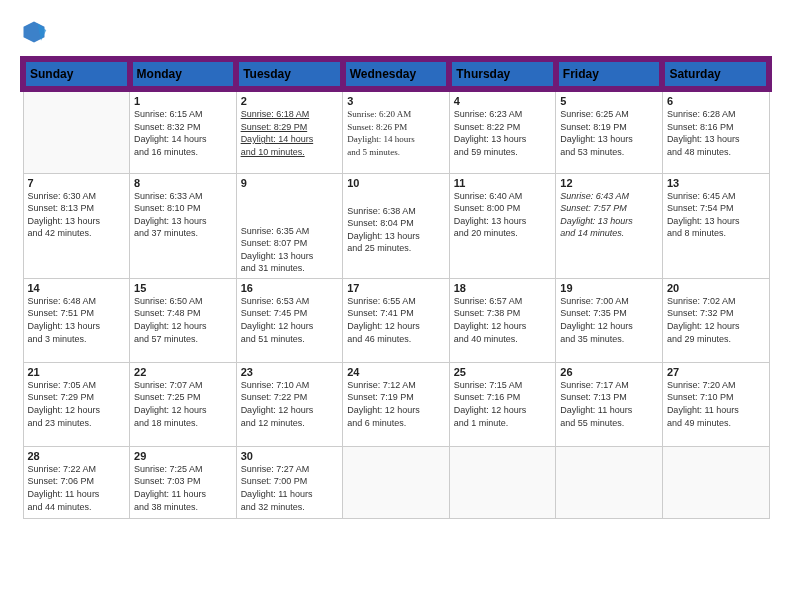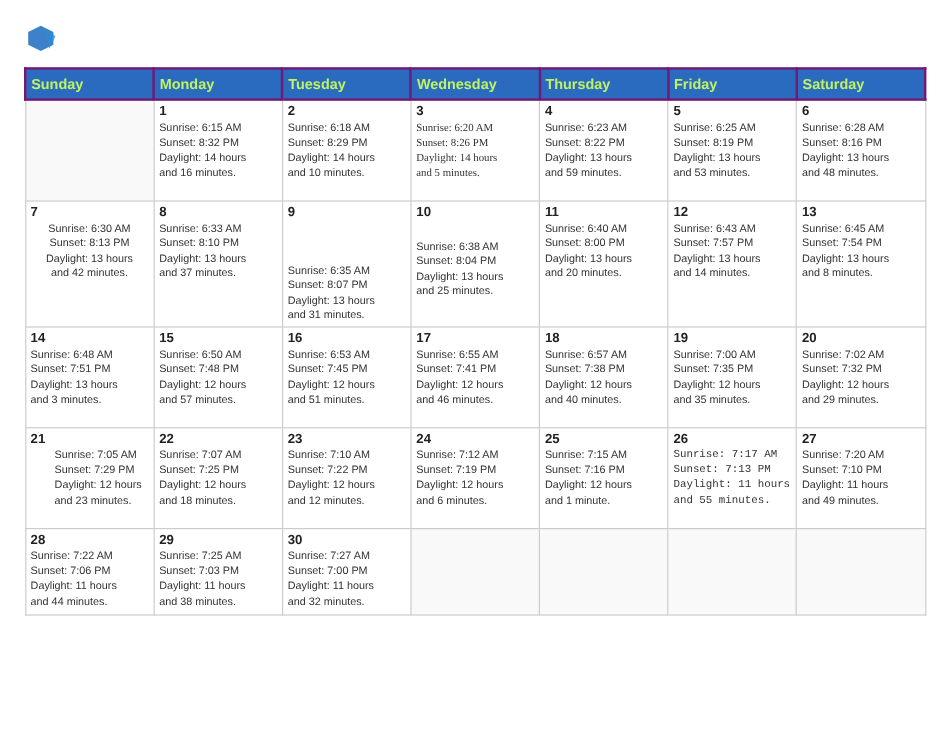--- a/index.html
+++ b/index.html
@@ -50,26 +50,26 @@
       font-size: 14px;
       color: #444;
     }
     .calendar {
       width: 100%;
       border-collapse: collapse;
       border: 1px solid #ccc;
     }
     .calendar th {
       background: #2a6bbf;
-      color: #bef264;
+      color: #000000;
       font-size: 12px;
       font-weight: bold;
       padding: 5px 4px;
       text-align: left;
-      border: 2px solid #701a75;
+      border: 6px solid #701a75;
     }
     .calendar td {
       vertical-align: top;
       border: 1px solid #ccc;
       padding: 3px 4px;
       width: calc(100% / 7);
       font-size: 9.5px;
       color: #333;
       height: 84px;
     }
@@ -130,21 +130,21 @@
           <td class="empty-cell"></td>
           <td>
             <span class="day-num">1</span>
             <div class="cell-text" style="white-space: pre-line;">Sunrise: 6:15 AM
 Sunset: 8:32 PM
 Daylight: 14 hours
 and 16 minutes.</div>
           </td>
           <td>
             <span class="day-num">2</span>
-            <div class="cell-text" style="white-space: pre-line;">Sunrise: 6:18 AM
+            <div class="cell-text" style="white-space: pre-line; text-decoration: underline;">Sunrise: 6:18 AM
 Sunset: 8:29 PM
 Daylight: 14 hours
 and 10 minutes.</div>
           </td>
           <td>
             <span class="day-num">3</span>
             <div class="cell-text" style="white-space: pre-line; font-family: Liberation Serif, serif;">Sunrise: 6:20 AM
 Sunset: 8:26 PM
 Daylight: 14 hours
 and 5 minutes.</div>
@@ -167,21 +167,21 @@
             <span class="day-num">6</span>
             <div class="cell-text" style="white-space: pre-line;">Sunrise: 6:28 AM
 Sunset: 8:16 PM
 Daylight: 13 hours
 and 48 minutes.</div>
           </td>
         </tr>
         <tr>
           <td>
             <span class="day-num">7</span>
-            <div class="cell-text" style="white-space: pre-line; text-align: center;">Sunrise: 6:30 AM
+            <div class="cell-text" style="white-space: pre-line;">Sunrise: 6:30 AM
 Sunset: 8:13 PM
 Daylight: 13 hours
 and 42 minutes.</div>
           </td>
           <td>
             <span class="day-num">8</span>
             <div class="cell-text" style="white-space: pre-line;">Sunrise: 6:33 AM
 Sunset: 8:10 PM
 Daylight: 13 hours
 and 37 minutes.</div>
@@ -202,21 +202,21 @@
           </td>
           <td>
             <span class="day-num">11</span>
             <div class="cell-text" style="white-space: pre-line;">Sunrise: 6:40 AM
 Sunset: 8:00 PM
 Daylight: 13 hours
 and 20 minutes.</div>
           </td>
           <td>
             <span class="day-num">12</span>
-            <div class="cell-text" style="white-space: pre-line;">Sunrise: 6:43 AM
+            <div class="cell-text" style="white-space: pre-line; font-style: italic;">Sunrise: 6:43 AM
 Sunset: 7:57 PM
 Daylight: 13 hours
 and 14 minutes.</div>
           </td>
           <td>
             <span class="day-num">13</span>
             <div class="cell-text" style="white-space: pre-line;">Sunrise: 6:45 AM
 Sunset: 7:54 PM
 Daylight: 13 hours
 and 8 minutes.</div>
@@ -269,21 +269,21 @@
             <span class="day-num">20</span>
             <div class="cell-text" style="white-space: pre-line;">Sunrise: 7:02 AM
 Sunset: 7:32 PM
 Daylight: 12 hours
 and 29 minutes.</div>
           </td>
         </tr>
         <tr>
           <td>
             <span class="day-num">21</span>
-            <div class="cell-text" style="white-space: pre-line; margin-left: 20px;">Sunrise: 7:05 AM
+            <div class="cell-text" style="white-space: pre-line;">Sunrise: 7:05 AM
 Sunset: 7:29 PM
 Daylight: 12 hours
 and 23 minutes.</div>
           </td>
           <td>
             <span class="day-num">22</span>
             <div class="cell-text" style="white-space: pre-line;">Sunrise: 7:07 AM
 Sunset: 7:25 PM
 Daylight: 12 hours
 and 18 minutes.</div>
@@ -304,21 +304,21 @@
           </td>
           <td>
             <span class="day-num">25</span>
             <div class="cell-text" style="white-space: pre-line;">Sunrise: 7:15 AM
 Sunset: 7:16 PM
 Daylight: 12 hours
 and 1 minute.</div>
           </td>
           <td>
             <span class="day-num">26</span>
-            <div class="cell-text" style="white-space: pre-line; font-family: Liberation Mono, monospace;">Sunrise: 7:17 AM
+            <div class="cell-text" style="white-space: pre-line;">Sunrise: 7:17 AM
 Sunset: 7:13 PM
 Daylight: 11 hours
 and 55 minutes.</div>
           </td>
           <td>
             <span class="day-num">27</span>
             <div class="cell-text" style="white-space: pre-line;">Sunrise: 7:20 AM
 Sunset: 7:10 PM
 Daylight: 11 hours
 and 49 minutes.</div>

